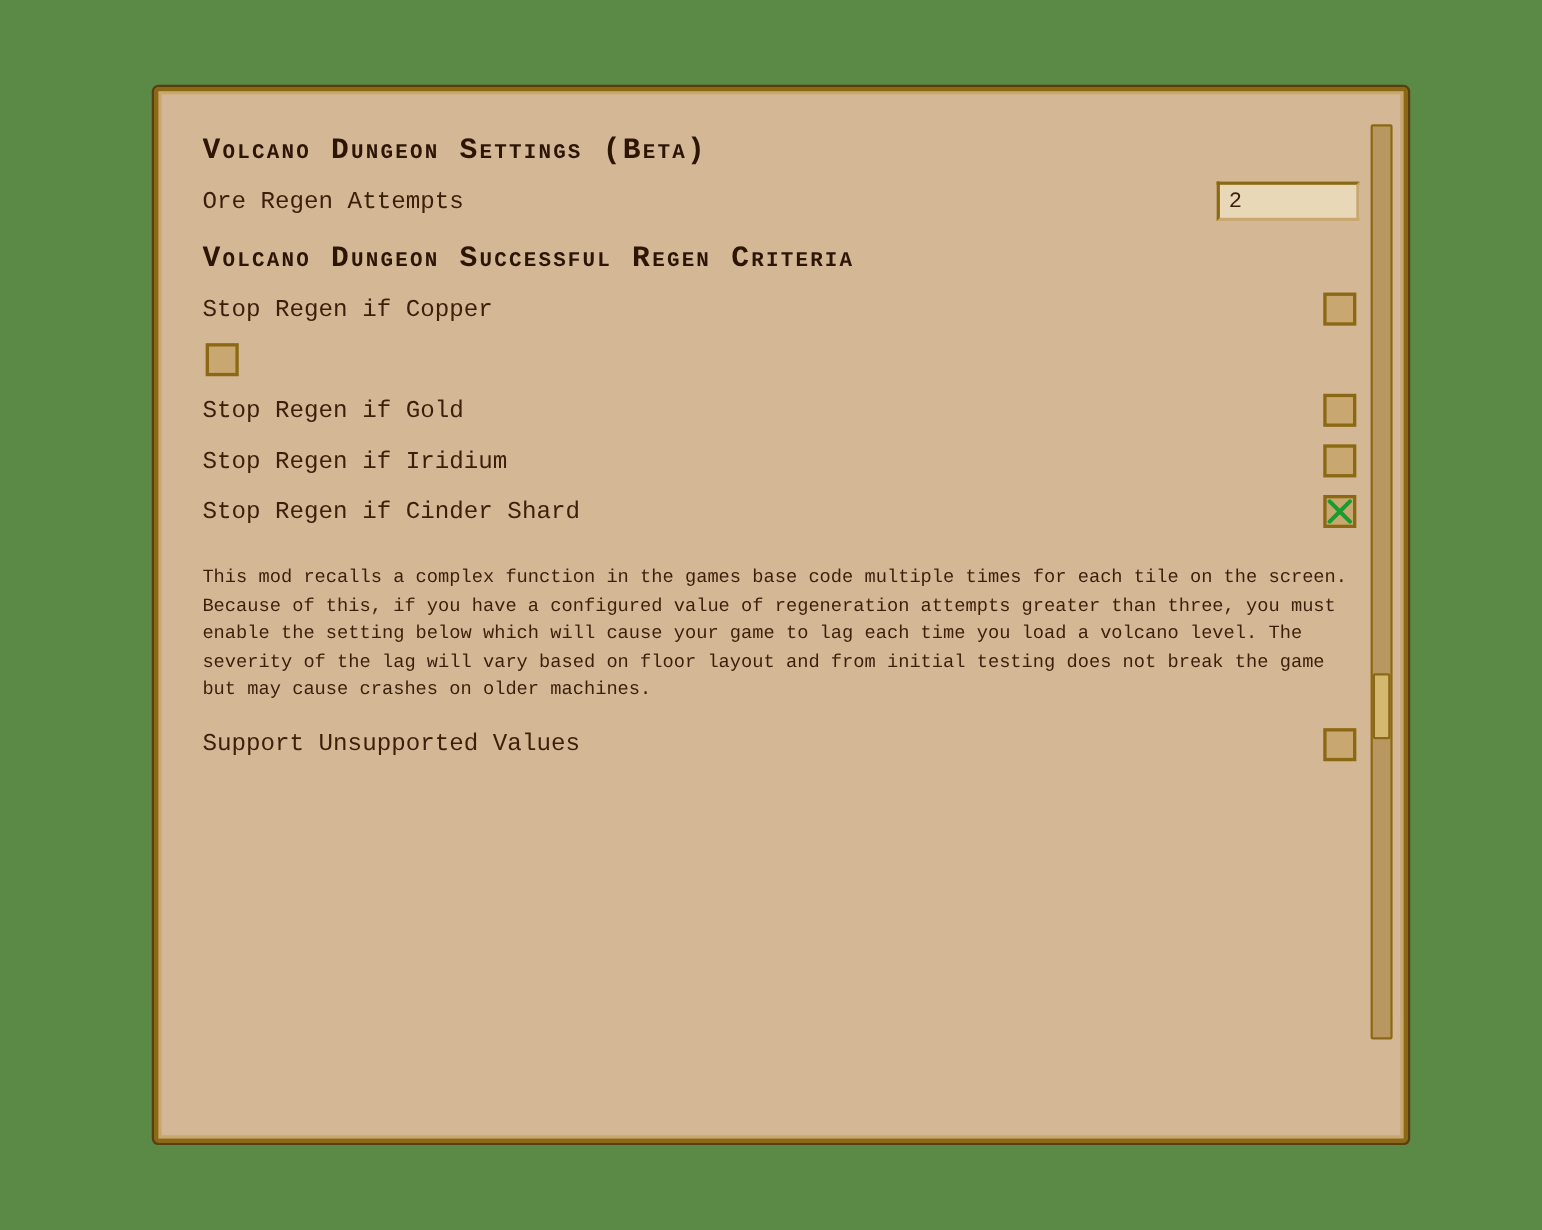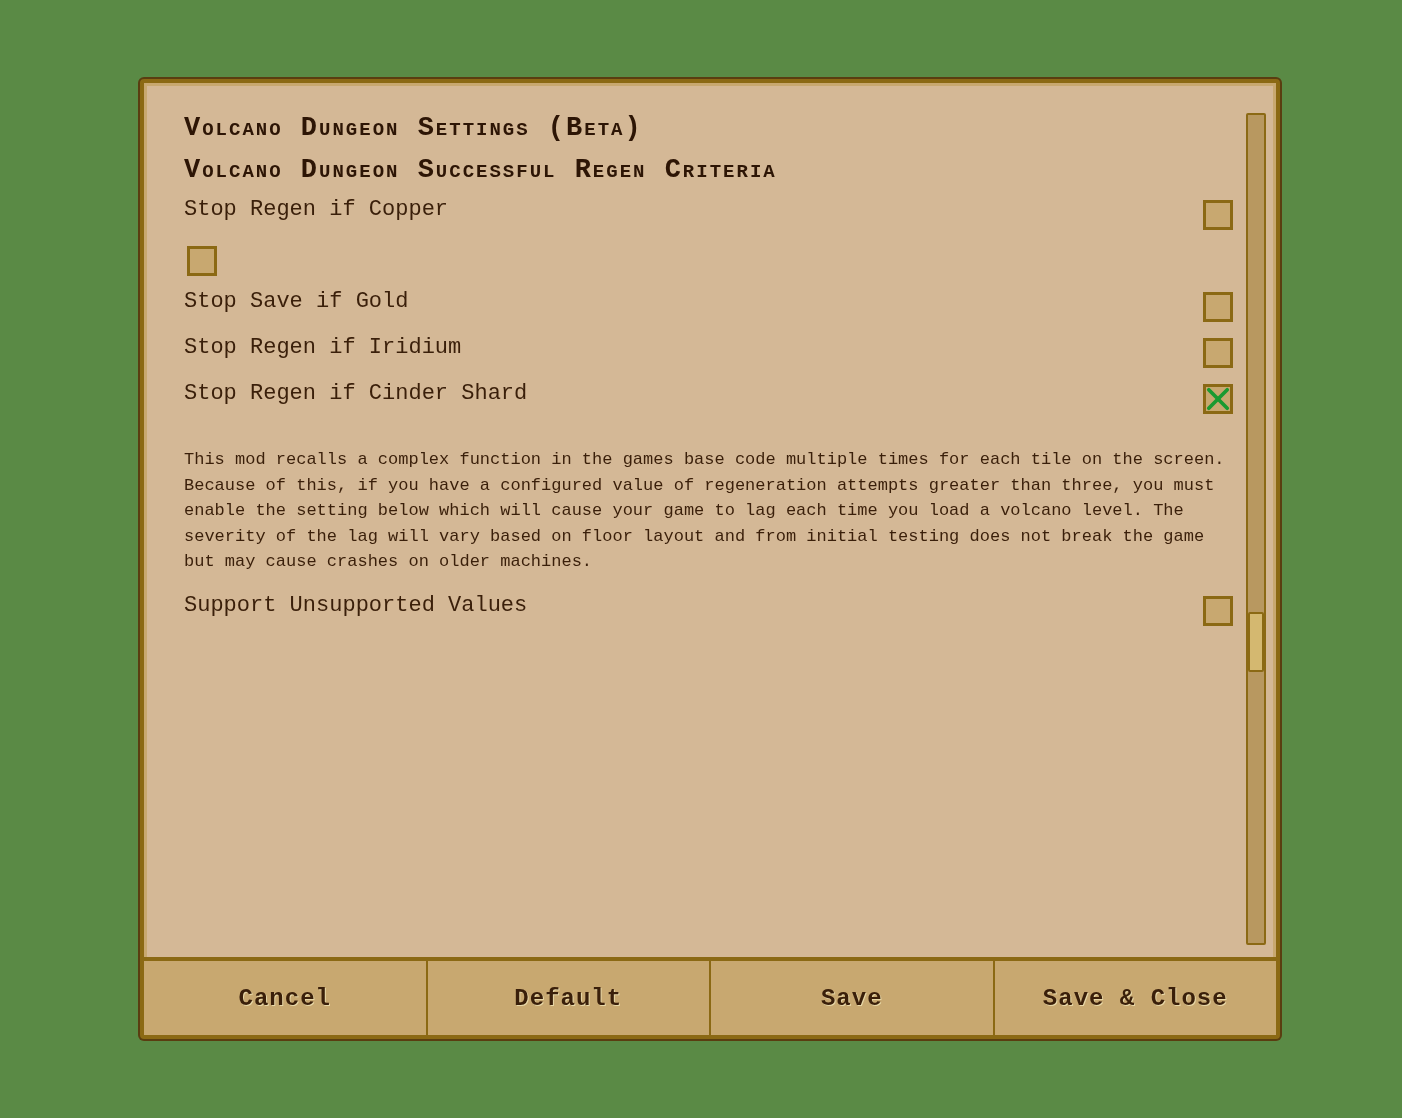--- a/index.html
+++ b/index.html
@@ -21,34 +21,35 @@
       background: #5a8a45;
     }
 
     .game-panel {
       position: relative;
       width: 1140px;
       height: 960px;
       background-color: #d4b896;
       border: 4px solid #8b6914;
       border-radius: 4px;
-      padding: 30px 40px 0 40px;
+      padding: 40px 40px 0 40px;
       display: flex;
       flex-direction: column;
       box-shadow: inset 0 0 0 3px #c8a870, 0 0 0 2px #5a3d10;
       margin-left: 18px;
     }
 
     .content-area {
       flex: 1;
       overflow: hidden;
     }
 
     .setting-row {
       display: flex;
+      align-items: center;
       margin-bottom: 10px;
     }
 
     .setting-label {
       font-size: 22px;
       color: #3a1f0a;
       flex: 1;
     }
 
     .text-input {
@@ -208,41 +209,45 @@
 <body>
 
 <div class="bg-scene"></div>
 
 <div class="game-panel">
 
   <div class="content-area">
 
     <div class="pixel-header bold-heading">Volcano Dungeon Settings (Beta)</div>
 
+    <div class="ore-attempts-row">
+      <span class="ore-label">Ore Regen Attempts</span>
+      <input class="text-input" type="text" value="2" style="">
+    </div>
 
     <div class="pixel-header bold-heading">Volcano Dungeon Successful Regen Criteria</div>
 
 
     <div class="settings-rows-section">
 
       <div class="setting-row">
         <span class="setting-label">Stop Regen if Copper</span>
         <div class="checkbox-wrapper">
           <div class="checkbox-box"></div>
         </div>
       </div>
 
       <div class="setting-row">
         <div class="checkbox-wrapper">
           <div class="checkbox-box"></div>
         </div>
       </div>
 
       <div class="setting-row">
-        <span class="setting-label">Stop Save if Gold</span>
+        <span class="setting-label">Stop Regen if Gold</span>
         <div class="checkbox-wrapper">
           <div class="checkbox-box"></div>
         </div>
       </div>
 
       <div class="setting-row">
         <span class="setting-label">Stop Regen if Iridium</span>
         <div class="checkbox-wrapper">
           <div class="checkbox-box"></div>
         </div>
@@ -275,20 +280,14 @@
         <div class="checkbox-box"></div>
       </div>
     </div>
 
   </div>
 
   <div class="scrollbar-area">
     <div class="scrollbar-thumb"></div>
   </div>
 
-  <div class="button-bar">
-    <button class="bar-button">Cancel</button>
-    <button class="bar-button">Default</button>
-    <button class="bar-button">Save</button>
-    <button class="bar-button">Save &amp; Close</button>
-  </div>
 
 </div>
 
 </body></html>

